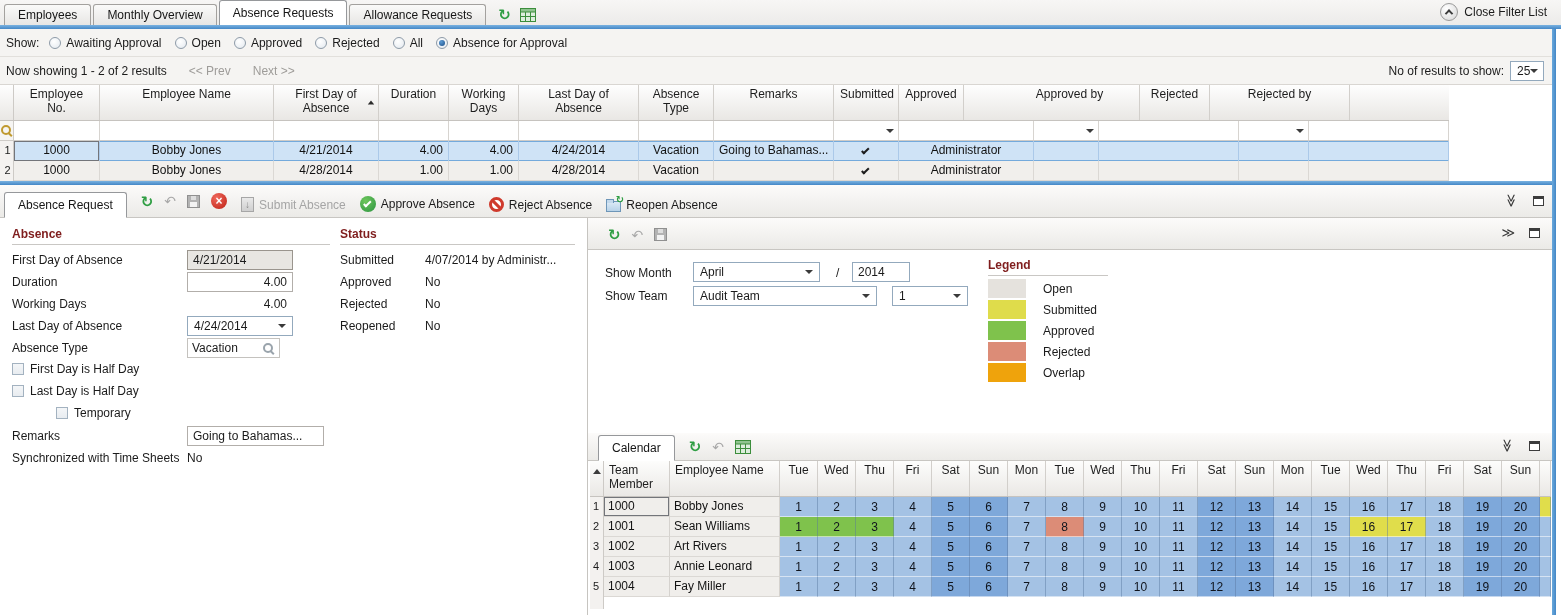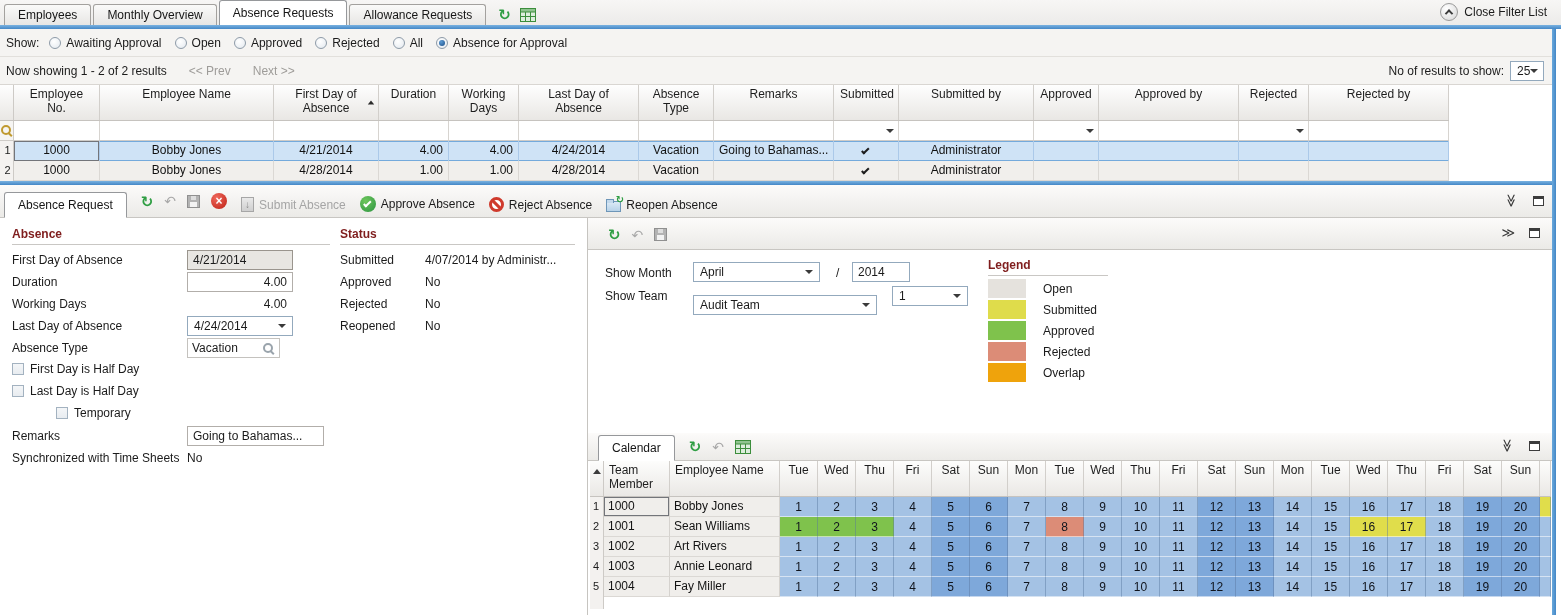--- a/index.html
+++ b/index.html
@@ -247,23 +247,22 @@
         <div class="mg-cell mg-gutter"></div>
         <div class="mg-cell mg-h" style="width: 86px;">Employee No.</div>
         <div class="mg-cell mg-h" style="width: 174px;">Employee Name</div>
         <div class="mg-cell mg-h" style="width: 105px;">First Day of Absence<div class="tri-up sort"></div></div>
         <div class="mg-cell mg-h" style="width: 70px;">Duration</div>
         <div class="mg-cell mg-h" style="width: 70px;">Working Days</div>
         <div class="mg-cell mg-h" style="width: 120px;">Last Day of Absence</div>
         <div class="mg-cell mg-h" style="width: 75px;">Absence Type</div>
         <div class="mg-cell mg-h" style="width: 120px;">Remarks</div>
         <div class="mg-cell mg-h" style="width: 65px;">Submitted</div>
-        <div class="mg-cell mg-h" style="width: 135px;">Submitted by</div>
         <div class="mg-cell mg-h" style="width: 65px;">Approved</div>
-        <div class="mg-cell mg-h" style="width: 140px;">Approved by</div>
+        <div class="mg-cell mg-h" style="width: 140px; margin-left: 36px;">Approved by</div>
         <div class="mg-cell mg-h" style="width: 70px;">Rejected</div>
         <div class="mg-cell mg-h" style="width: 140px;">Rejected by</div>
       </div>
       <div class="mg-row mg-filter">
         <div class="mg-cell mg-gutter">
           <div class="mag"></div>
         </div>
         <div class="mg-cell mg-f" style="width: 86px;"></div>
         <div class="mg-cell mg-f" style="width: 174px;"></div>
         <div class="mg-cell mg-f" style="width: 105px;"></div>
@@ -453,21 +452,21 @@
 
     <div id="ov-controls">
       <span class="ov-label" style="left:17px;top:48px;">Show Month</span>
       <span class="combo" style="position:absolute;left:105px;top:44px;width:127px;">
         <span>April</span>
         <span class="tri-down"></span>
       </span>
       <span class="slash" style="left:248px;top:48px;">/</span>
       <span class="inpt" style="position:absolute;left:264px;top:44px;width:58px;border-color:#93a9bd;">2014</span>
       <span class="ov-label" style="left:17px;top:71px;">Show Team</span>
-      <span class="combo" style="position:absolute;left:105px;top:68px;width:184px;margin-top:9px;">
+      <span class="combo" style="position:absolute;left:105px;top:68px;width:184px;">
         <span>Audit Team</span>
         <span class="tri-down"></span>
       </span>
       <span class="combo" style="position:absolute;left:304px;top:68px;width:76px;">
         <span>1</span>
         <span class="tri-down"></span>
       </span>
 
       <div class="section-title" style="left:400px;top:40px;">Legend</div>
       <div class="section-rule" style="left:400px;top:57px;width:120px;"></div>

